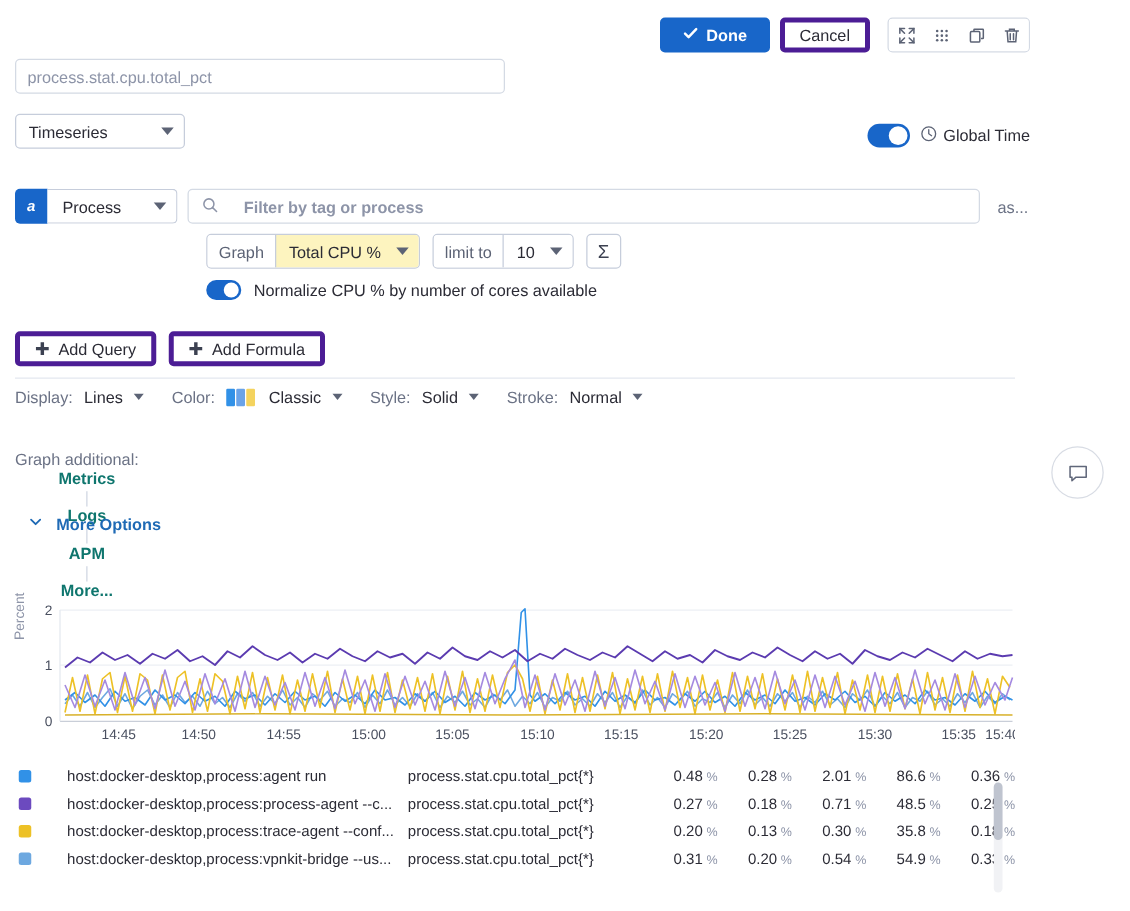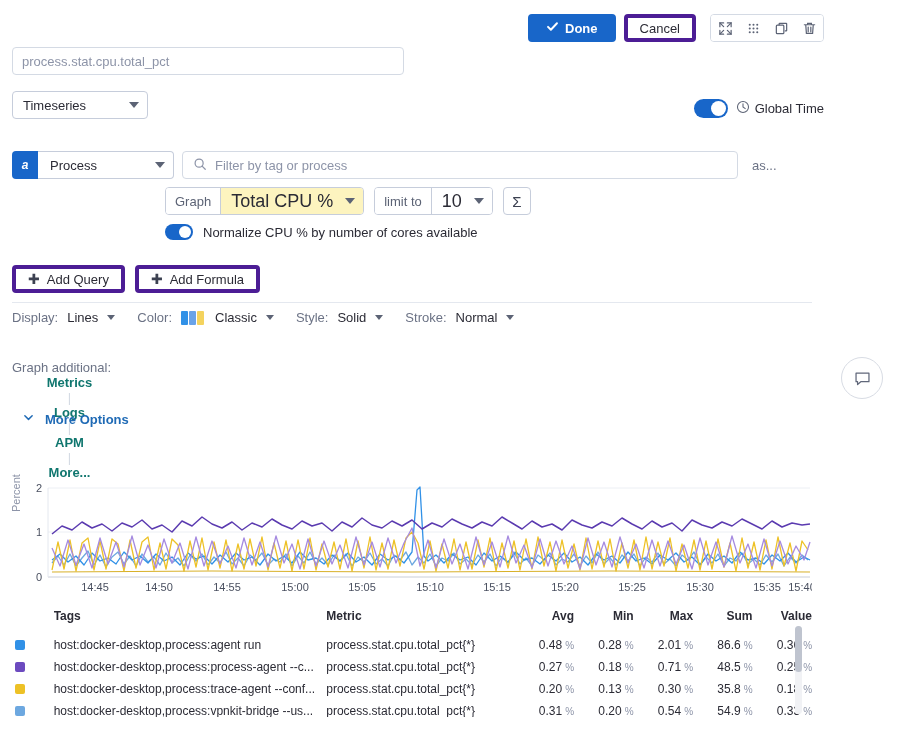--- a/index.html
+++ b/index.html
@@ -80,39 +80,39 @@
     display:flex; align-items:center; }
   .q-badge {
     width:26px; height:28px; background:#1866c9; color:#fff;
     border-radius:4px 0 0 4px; display:flex; align-items:center;
     justify-content:center; font-size:12px; font-style:italic; font-weight:600;
   }
   .q-source {
     height:28px; border:1px solid #c6cddb; border-left:none;
     border-radius:0 4px 4px 0; background:#fff; display:flex;
     align-items:center; justify-content:space-between; gap:10px;
-    padding:0 8px 0 12px; width:136px; cursor:pointer; font-size:13px;
+    padding:0 8px 0 12px; width:104px; cursor:pointer; font-size:13px;
   }
   .q-filter {
-    margin-left:8px; width:556px; height:28px; border:1px solid #d4dae4;
+    margin-left:8px; width:634px; height:28px; border:1px solid #d4dae4;
     border-radius:4px; background:#fff; display:flex; align-items:center;
-    gap:8px; padding:0 10px; cursor:text;
+    gap:20px; padding:0 10px; cursor:text;font-weight:bold;
   }
   .q-filter .ph { color:#8d94a8; font-size:13px; }
   .q-as { margin-left:14px; color:#6b7285; font-size:13px; }
 
   
   .graphby { position:absolute; left:165px; top:187px;
     display:flex; align-items:center; gap:10px;text-align:center; }
   .seg { display:flex; align-items:stretch; border:1px solid #c6cddb;
     border-radius:4px; overflow:hidden; height:28px; }
   .seg-label { display:flex;align-items:center;padding:0 9px;
     color:#5c6375; background:#fff; font-size:13px; }
   .seg-value { display:flex;align-items:center;gap:12px;padding:0 8px 0 10px;
-    border-left:1px solid #c6cddb; background:#fff; font-size:18px;
+    border-left:1px solid #c6cddb; background:#fff; font-size:13px;
     cursor:pointer; }
   .seg-value.hl { background:#fdf4bf; }
   .sigma-btn { width:28px; height:28px; border:1px solid #c6cddb;
     border-radius:4px; background:#fff; display:flex; align-items:center;
     justify-content:center; font-size:15px; color:#3c4151; cursor:pointer; }
 
   .normrow { position:absolute; left:165px; top:224px;
     display:flex; align-items:center; gap:10px; font-size:13px; }
   .toggle.sm { width:28px;height:16px; }
   .toggle.sm .knob { width:12px;height:12px;left:14px;top:2px; }
@@ -400,30 +400,20 @@
           <text x="553" y="121">15:20</text>
         <text x="620" y="121">15:25</text>
           <text x="688" y="121">15:30</text>
         <text x="755" y="121">15:35</text>
           <text x="790" y="121">15:40</text>
       </g>
     </svg>
   </div>
 
   <div class="legend">
-    <div class="lg-head">
-      <span class="c-sw"></span>
-      <span class="c-tags">Tags</span>
-      <span class="c-metric">Metric</span>
-      <span class="c-num">Avg</span>
-      <span class="c-num">Min</span>
-      <span class="c-num">Max</span>
-      <span class="c-num">Sum</span>
-      <span class="c-num">Value</span>
-    </div>
 
     <div class="lg-row" style="margin-top:6px">
       <span class="c-sw">
           <i style="background:#3191e7"></i>
         </span>
       <span class="c-tags">host:docker-desktop,process:agent run</span>
       <span class="c-metric">process.stat.cpu.total_pct{*}</span>
       <span class="c-num"><b style="font-weight:400">0.48</b><span class="u">%</span></span>
       <span class="c-num"><b style="font-weight:400">0.28</b><span class="u">%</span></span>
       <span class="c-num"><b style="font-weight:400">2.01</b><span class="u">%</span></span>

